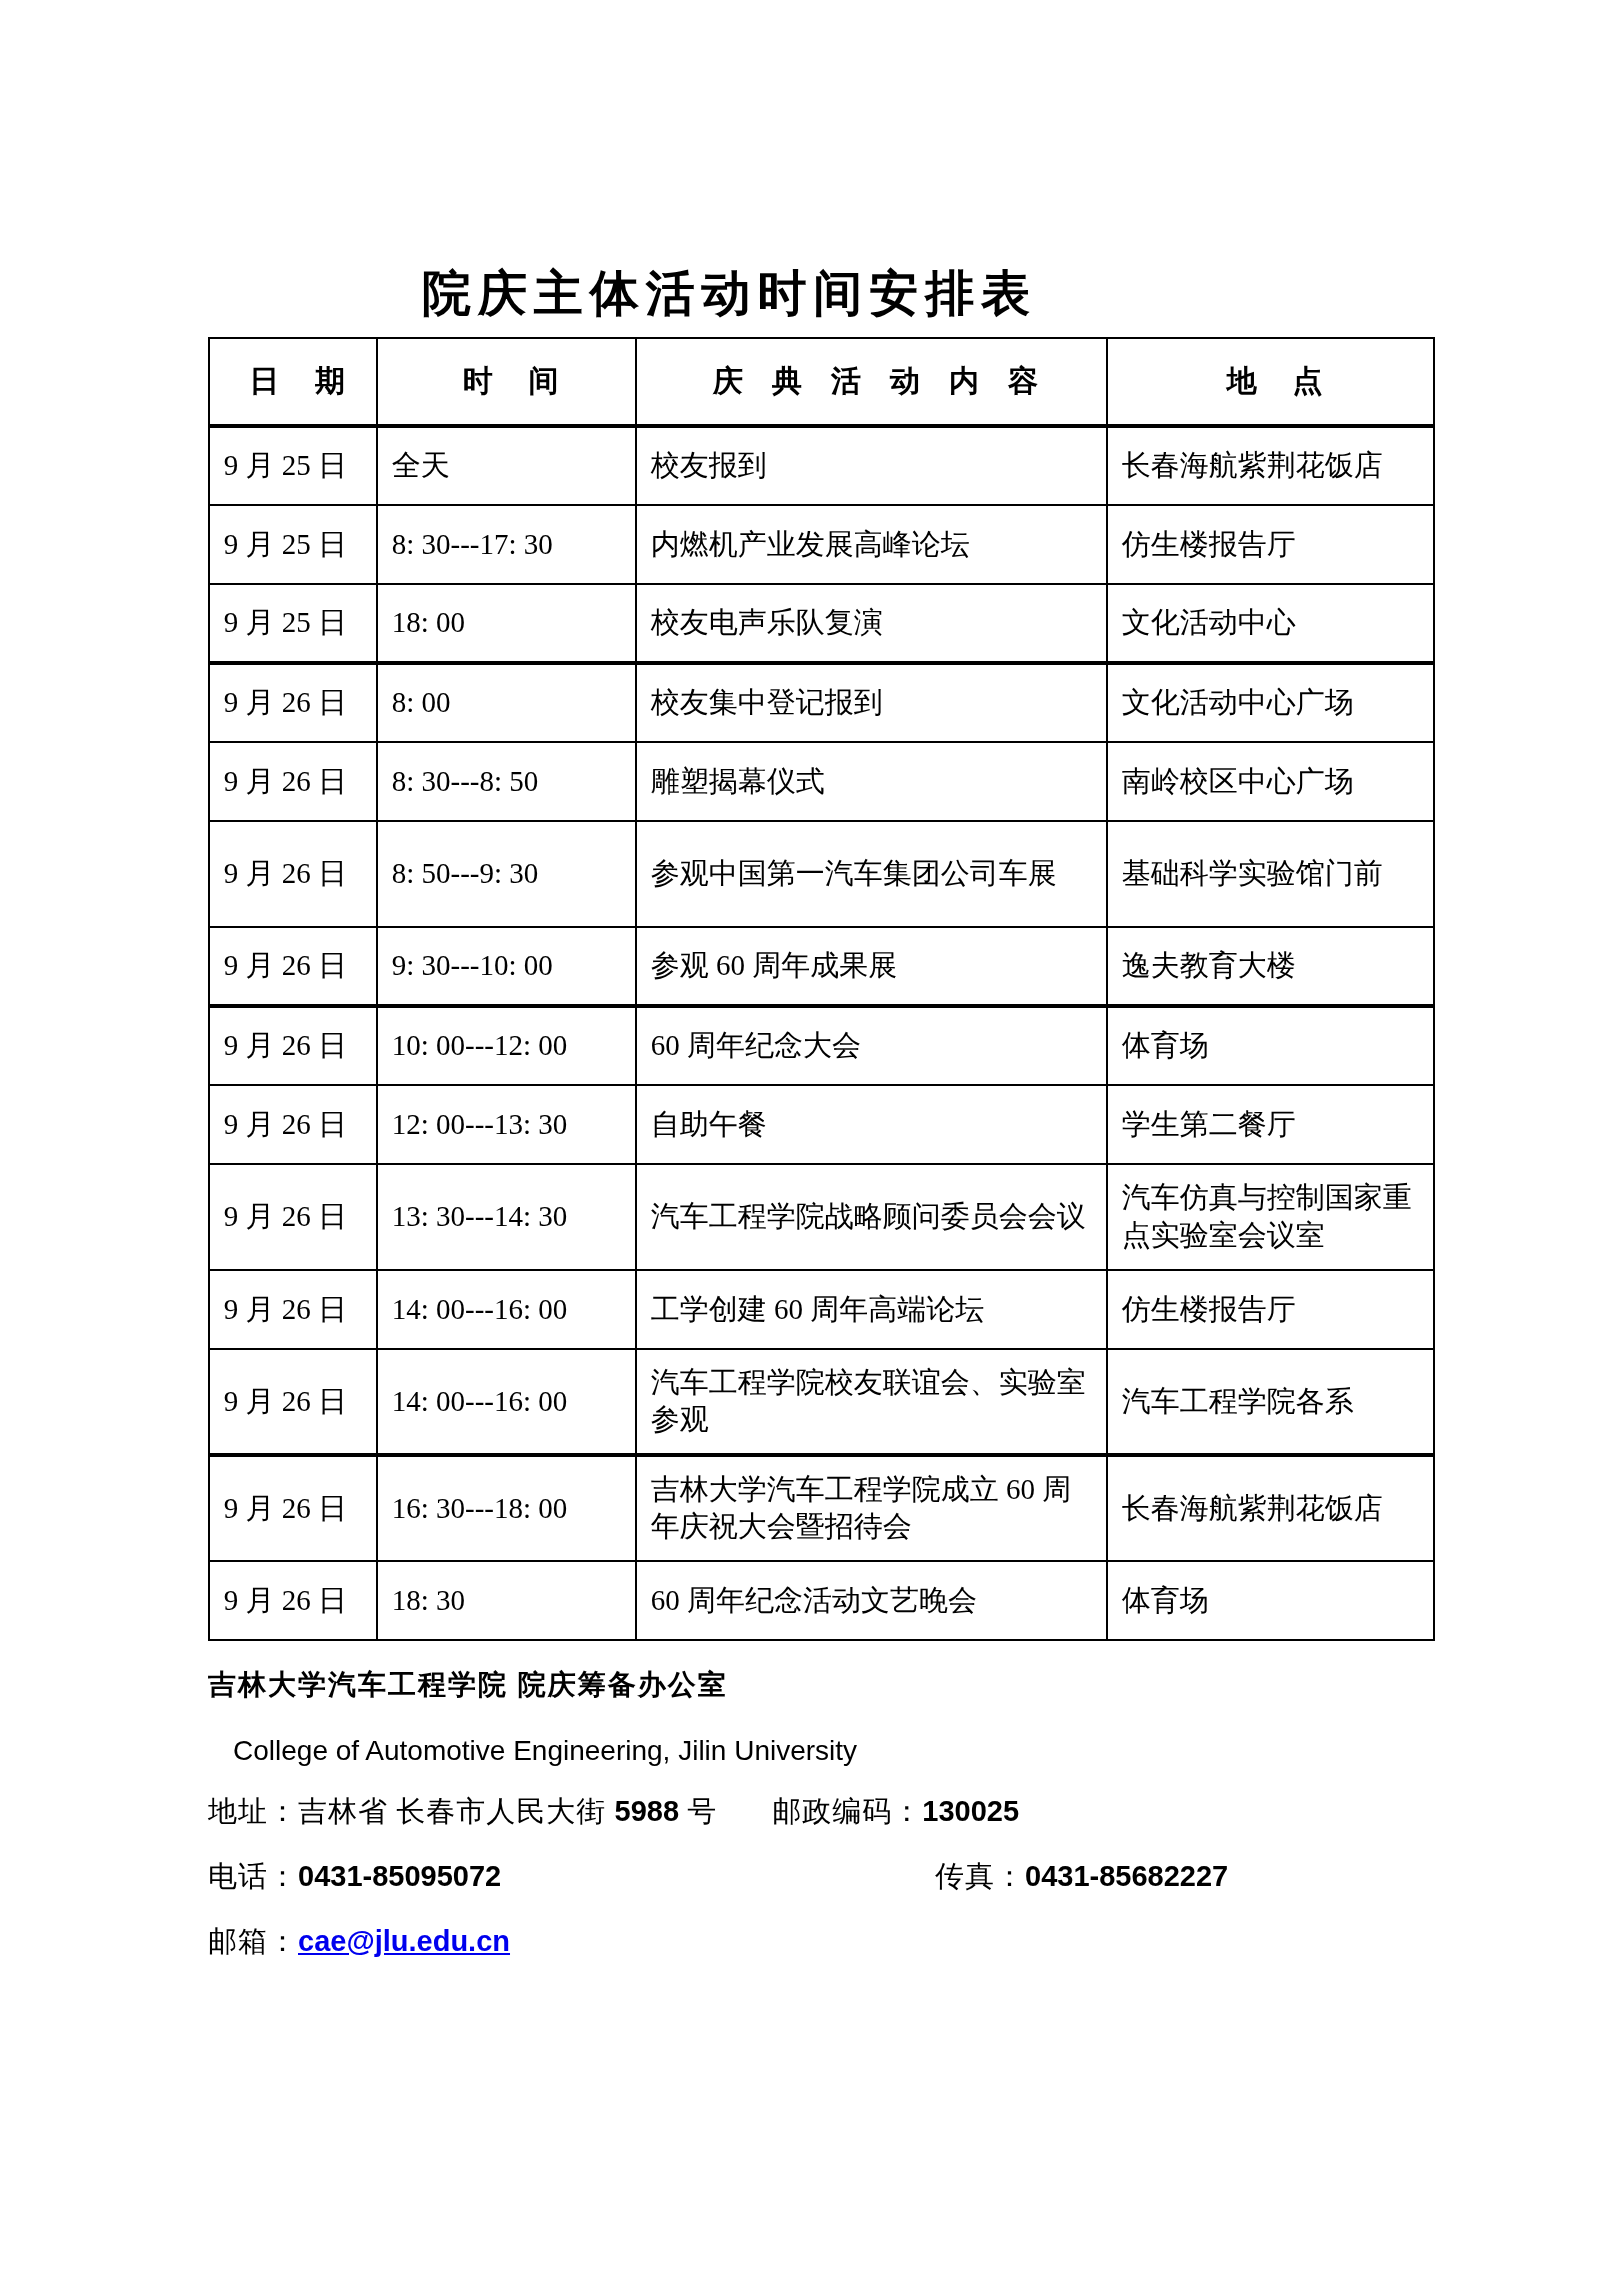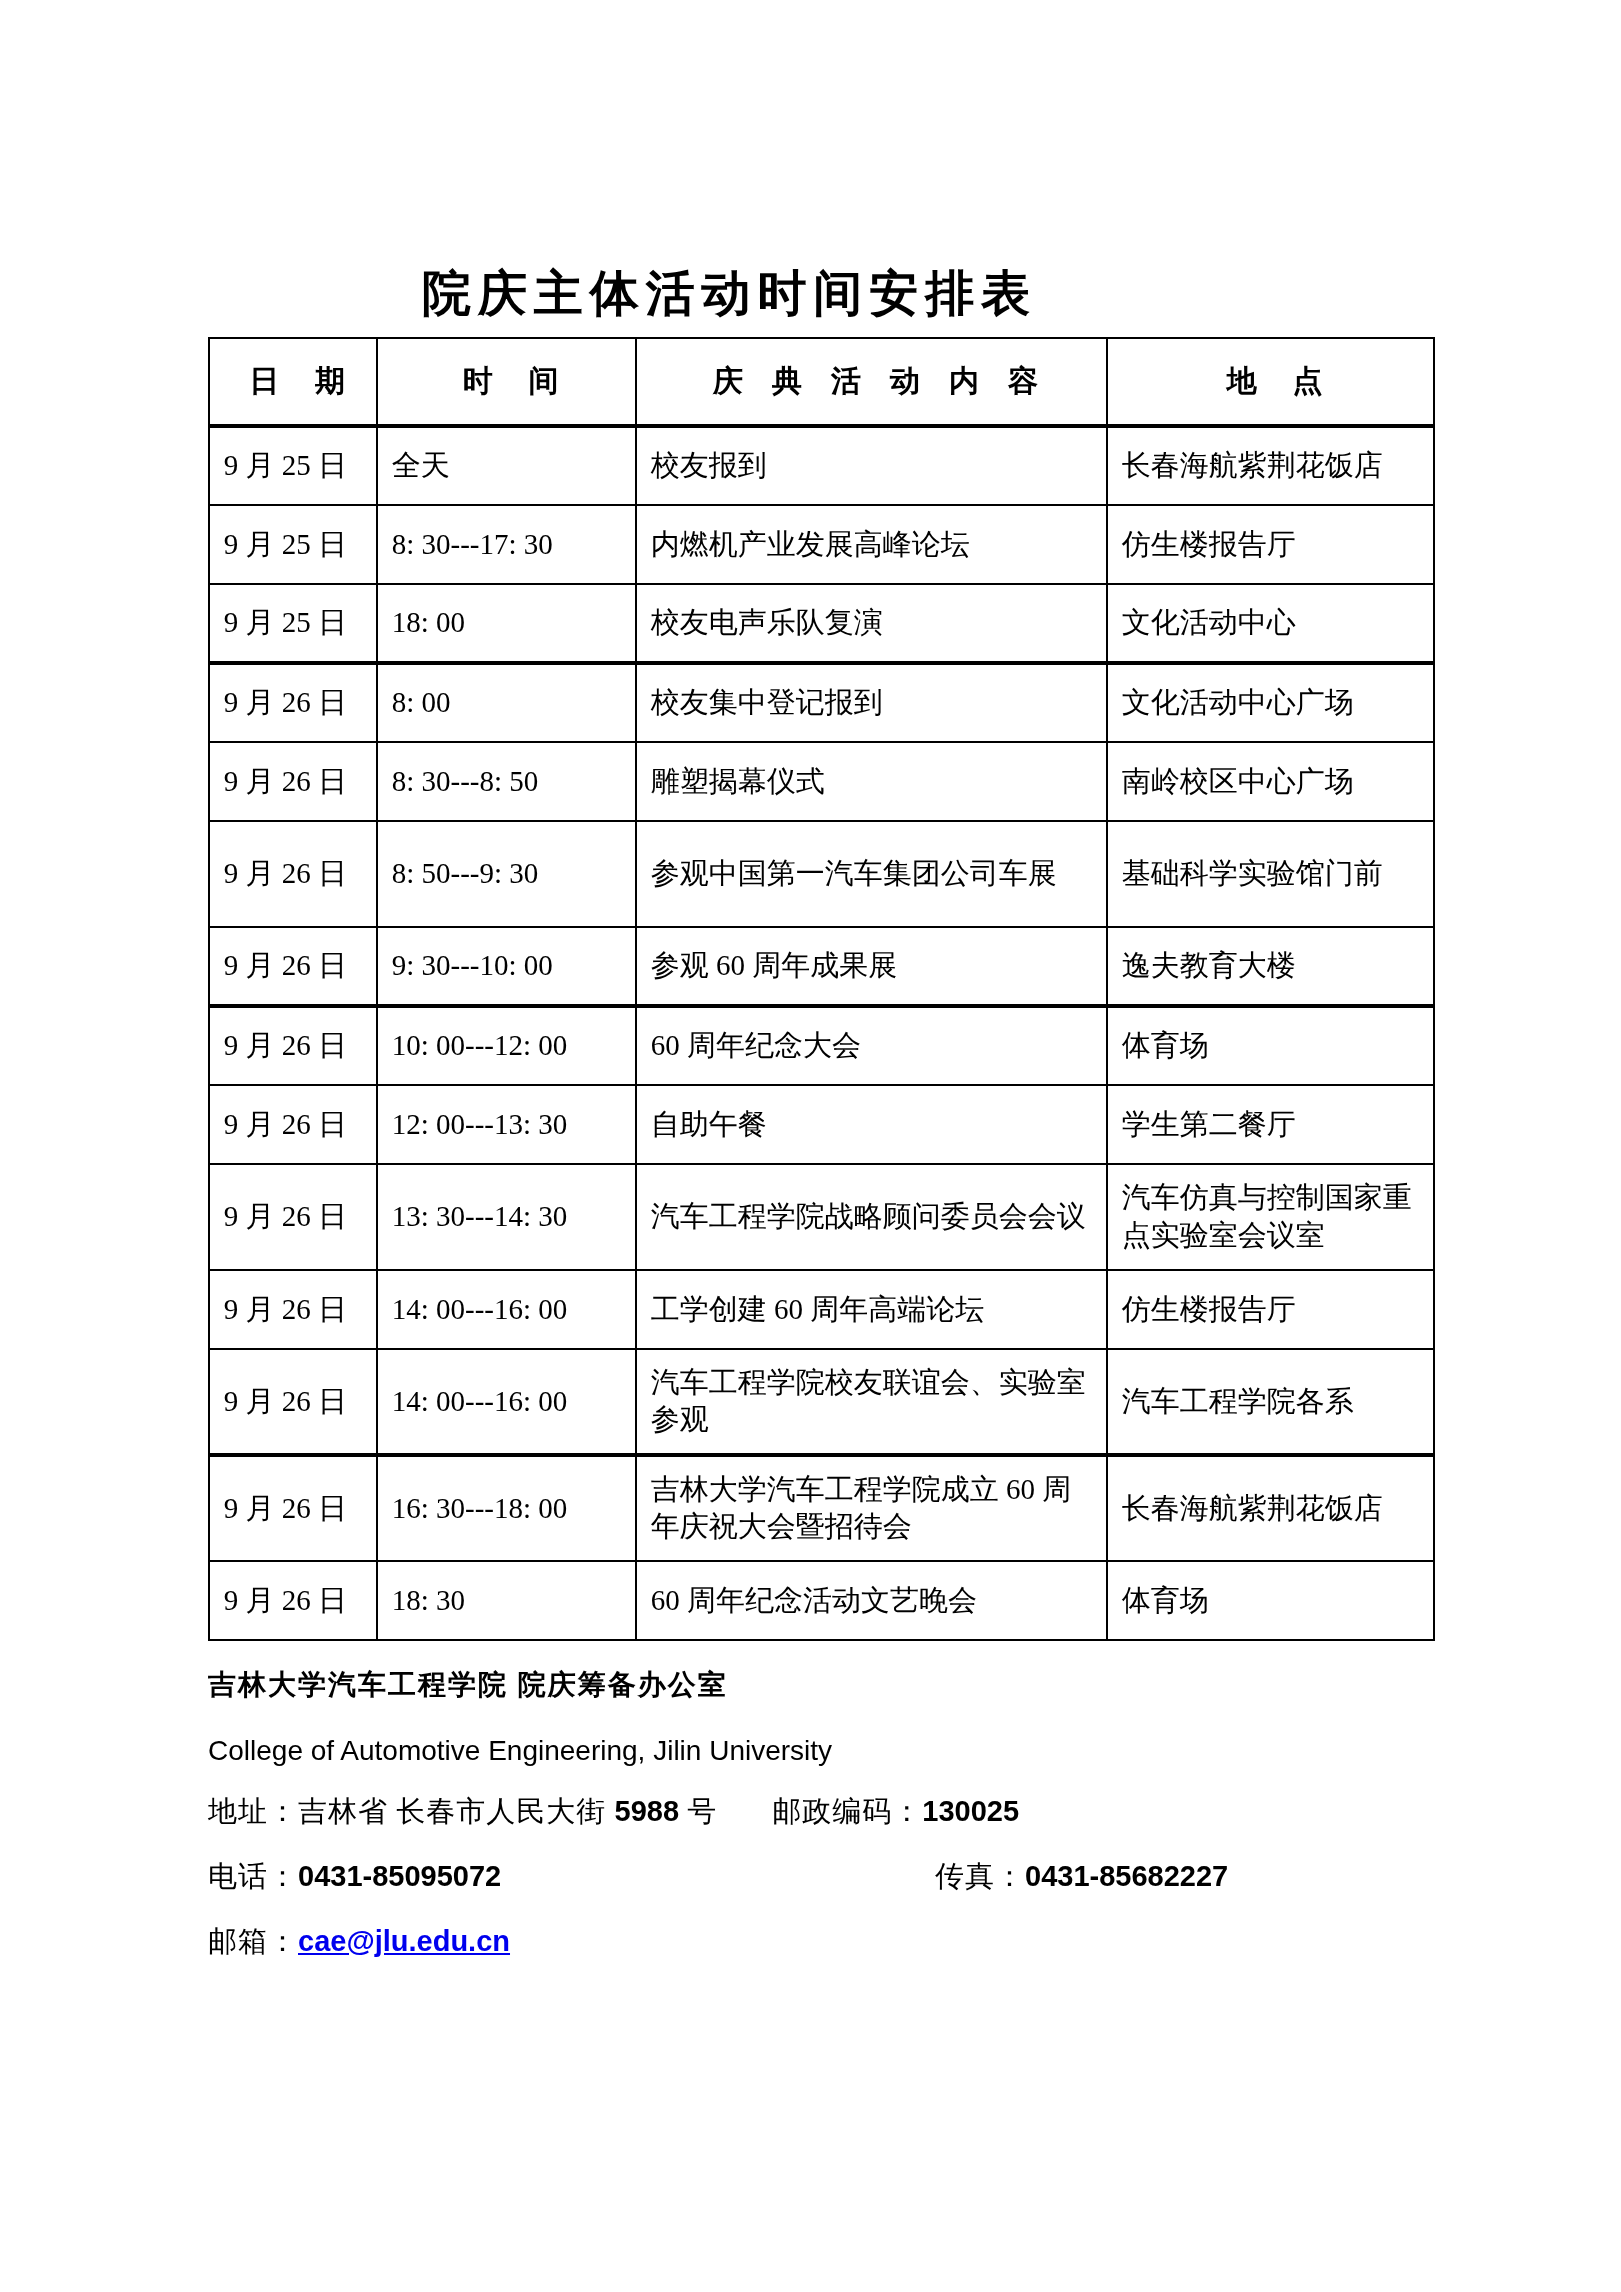--- a/index.html
+++ b/index.html
@@ -62,20 +62,21 @@
     font-family: "Liberation Sans", "DejaVu Sans", sans-serif;
     font-weight: bold;
     font-size: 28px;
     letter-spacing: 2px;
   }
   .org-en {
     margin-top: 31px;
     font-family: "Liberation Sans", "DejaVu Sans", sans-serif;
     font-weight: normal;
     font-size: 28px;
+    margin-left: 25px;
   }
   .info-line {
     margin-top: 25px;
     font-size: 29px;
     font-family: "Liberation Serif", "DejaVu Serif", serif;
     letter-spacing: 1px;
   }
   .info-line .num {
     font-family: "Liberation Sans", "DejaVu Sans", sans-serif;
     font-weight: bold;

